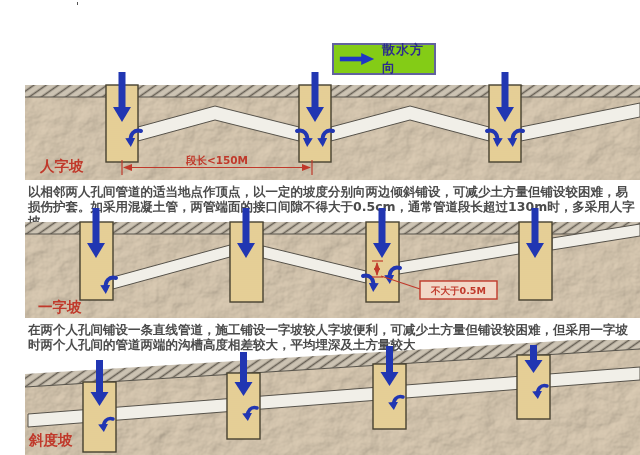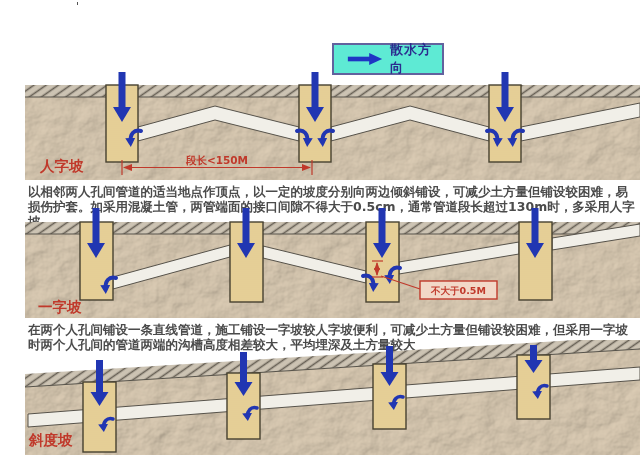--- a/index.html
+++ b/index.html
@@ -1,20 +1,20 @@
 <!DOCTYPE html>
 <html><head>
 <meta charset="utf-8">
 <style>
   html,body{margin:0;padding:0;background:#fff;}
   .canvas{position:relative;width:640px;height:455px;background:#ffffff;overflow:hidden;
           font-family:"DejaVu Sans",sans-serif;}
   .stray{position:absolute;left:76px;top:0px;font-size:11px;color:#444;}
   .legend{position:absolute;left:332px;top:43px;width:96px;height:28px;border:2px solid #62629e;
-          background:#5eead4;display:flex;align-items:center;gap:7px;padding-left:12px;justify-content:center;}
+          background:#84cc16;display:flex;align-items:center;gap:7px;padding-left:4px;justify-content:center;}
   .legend-label{color:#2c2c8e;font-weight:bold;font-size:13px;letter-spacing:1px;}
   .para{position:absolute;left:28px;width:608px;font-size:12.5px;font-weight:bold;
         color:#4b4b4b;line-height:15px;text-align:left;}
   .para1{top:184px;}
   .para2{top:322px;}
   .diag{position:absolute;}
   .pipe{fill:#f1efe8;stroke:#56524a;stroke-width:1;}
   .mh{stroke:#46412f;stroke-width:1.4;}
   .redlab{fill:#c0392b;font-weight:bold;}
   .surf{stroke:#57534a;stroke-width:1;}

